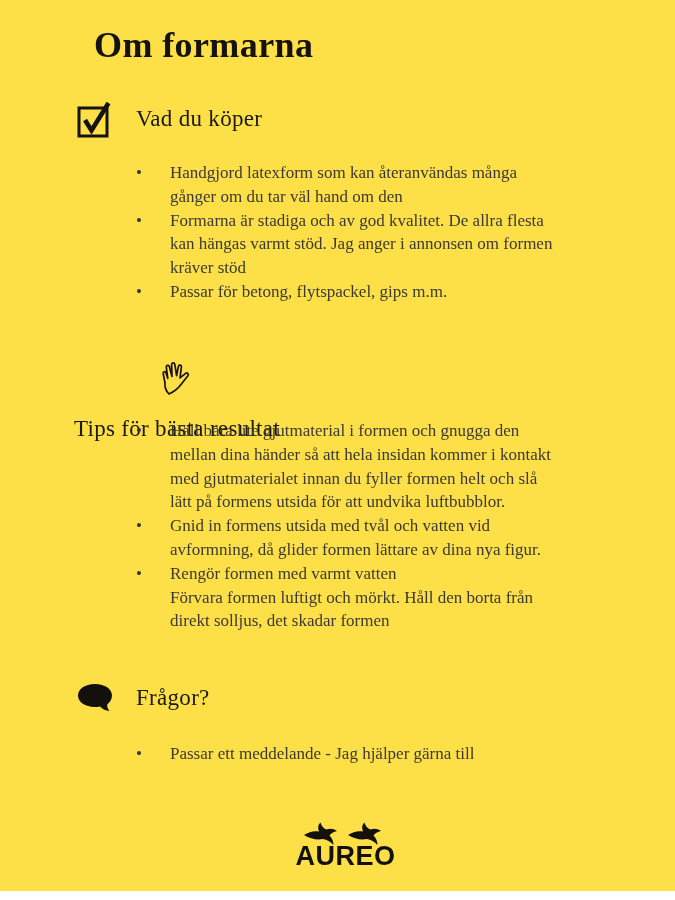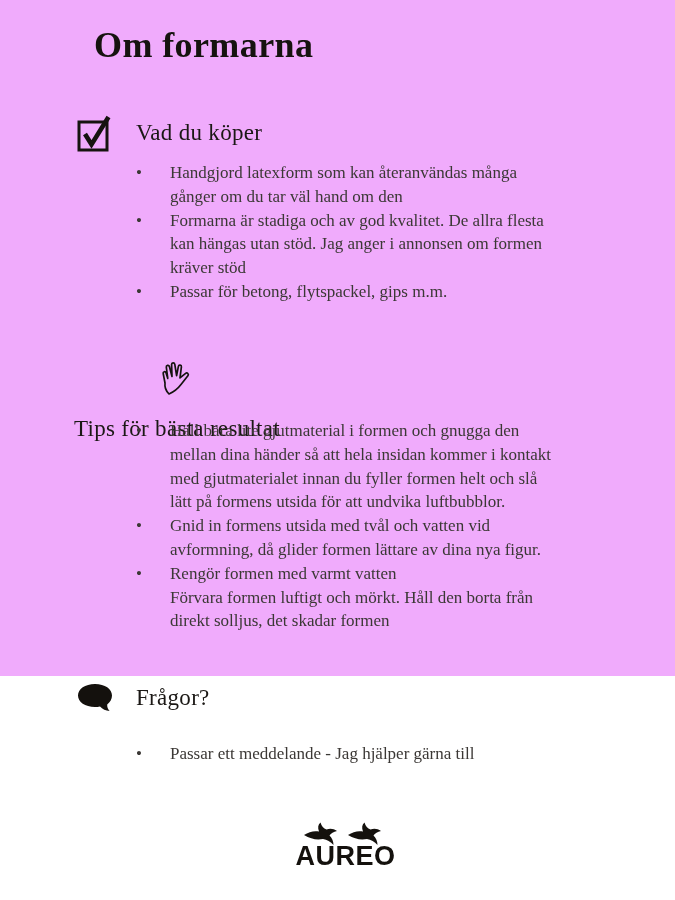--- a/index.html
+++ b/index.html
@@ -5,22 +5,22 @@
   html, body { margin: 0; padding: 0; }
   body {
     width: 675px; height: 900px;
     background: #ffffff;
     font-family: "Liberation Sans", sans-serif;
     overflow: hidden;
     position: relative;
   }
   .page {
     position: absolute;
-    left: 0; top: 0; width: 675px; height: 676px;
-    background: #f0abfc;
+    left: 0; top: 0; width: 675px; height: 891px;
+    background: #fde047;
   }
   .page-title {
     position: absolute;
     left: 94px; top: 24px;
     font-family: "Liberation Serif", serif;
     font-size: 36px;
     font-weight: 600;
     letter-spacing: 0.4px;
     color: #16130f;
   }
@@ -38,21 +38,21 @@
     align-items: center;
     justify-content: center;
   }
   .section-title {
     font-family: "Liberation Serif", serif;
     font-size: 23px;
     font-weight: 500;
     letter-spacing: 0.3px;
     color: #1b1815;
   }
-  #header-1 { top: 112px; }
+  #header-1 { top: 98px; }
   #header-2 { top: 358px; flex-direction: column; }
   #header-3 { top: 682px; }
 
   ul.bullet-list {
     position: absolute;
     left: 135px;
     margin: 0; padding: 0;
     list-style: none;
     width: 520px;
   }
@@ -108,21 +108,21 @@
         <rect x="4" y="10" width="28" height="28" fill="none" stroke="#16130f" stroke-width="3"></rect>
         <path d="M10 22 L16.5 32.5 L33.5 5" fill="none" stroke="#16130f" stroke-width="4.6"></path>
       </svg>
     </span>
     <span class="section-title">Vad du köper</span>
   </div>
   <ul class="bullet-list" id="list-1">
     <li>Handgjord latexform som kan återanvändas många
 gånger om du tar väl hand om den</li>
     <li>Formarna är stadiga och av god kvalitet. De allra flesta
-kan hängas utan stöd. Jag anger i annonsen om formen
+kan hängas varmt stöd. Jag anger i annonsen om formen
 kräver stöd</li>
     <li>Passar för betong, flytspackel, gips m.m.</li>
   </ul>
 
   <div class="section-header" id="header-2">
     <span class="icon-box">
       <svg width="40" height="40" viewBox="0 0 40 40">
         <path fill="none" stroke="#16130f" stroke-width="1.7" stroke-linejoin="round" stroke-linecap="round" d="M12 36 C9.5 33.5 7.5 29 8 25 L6.2 15.5 C5.8 13.6 8.4 12.9 9 14.7 L10.8 20.5 L9.3 9.2 C9 7.2 11.8 6.5 12.4 8.5 L15 18.5 L14.6 6.6 C14.6 4.5 17.4 4.4 17.8 6.4 L19.6 17.6 L21.4 8.4 C21.8 6.4 24.6 6.9 24.4 8.9 L23 19.8 L28.6 15.4 C30.2 14.1 32.2 16.2 30.9 17.8 L24 26.5 C21 30.5 16.5 34 12 36 Z"></path>
       </svg>
     </span>

